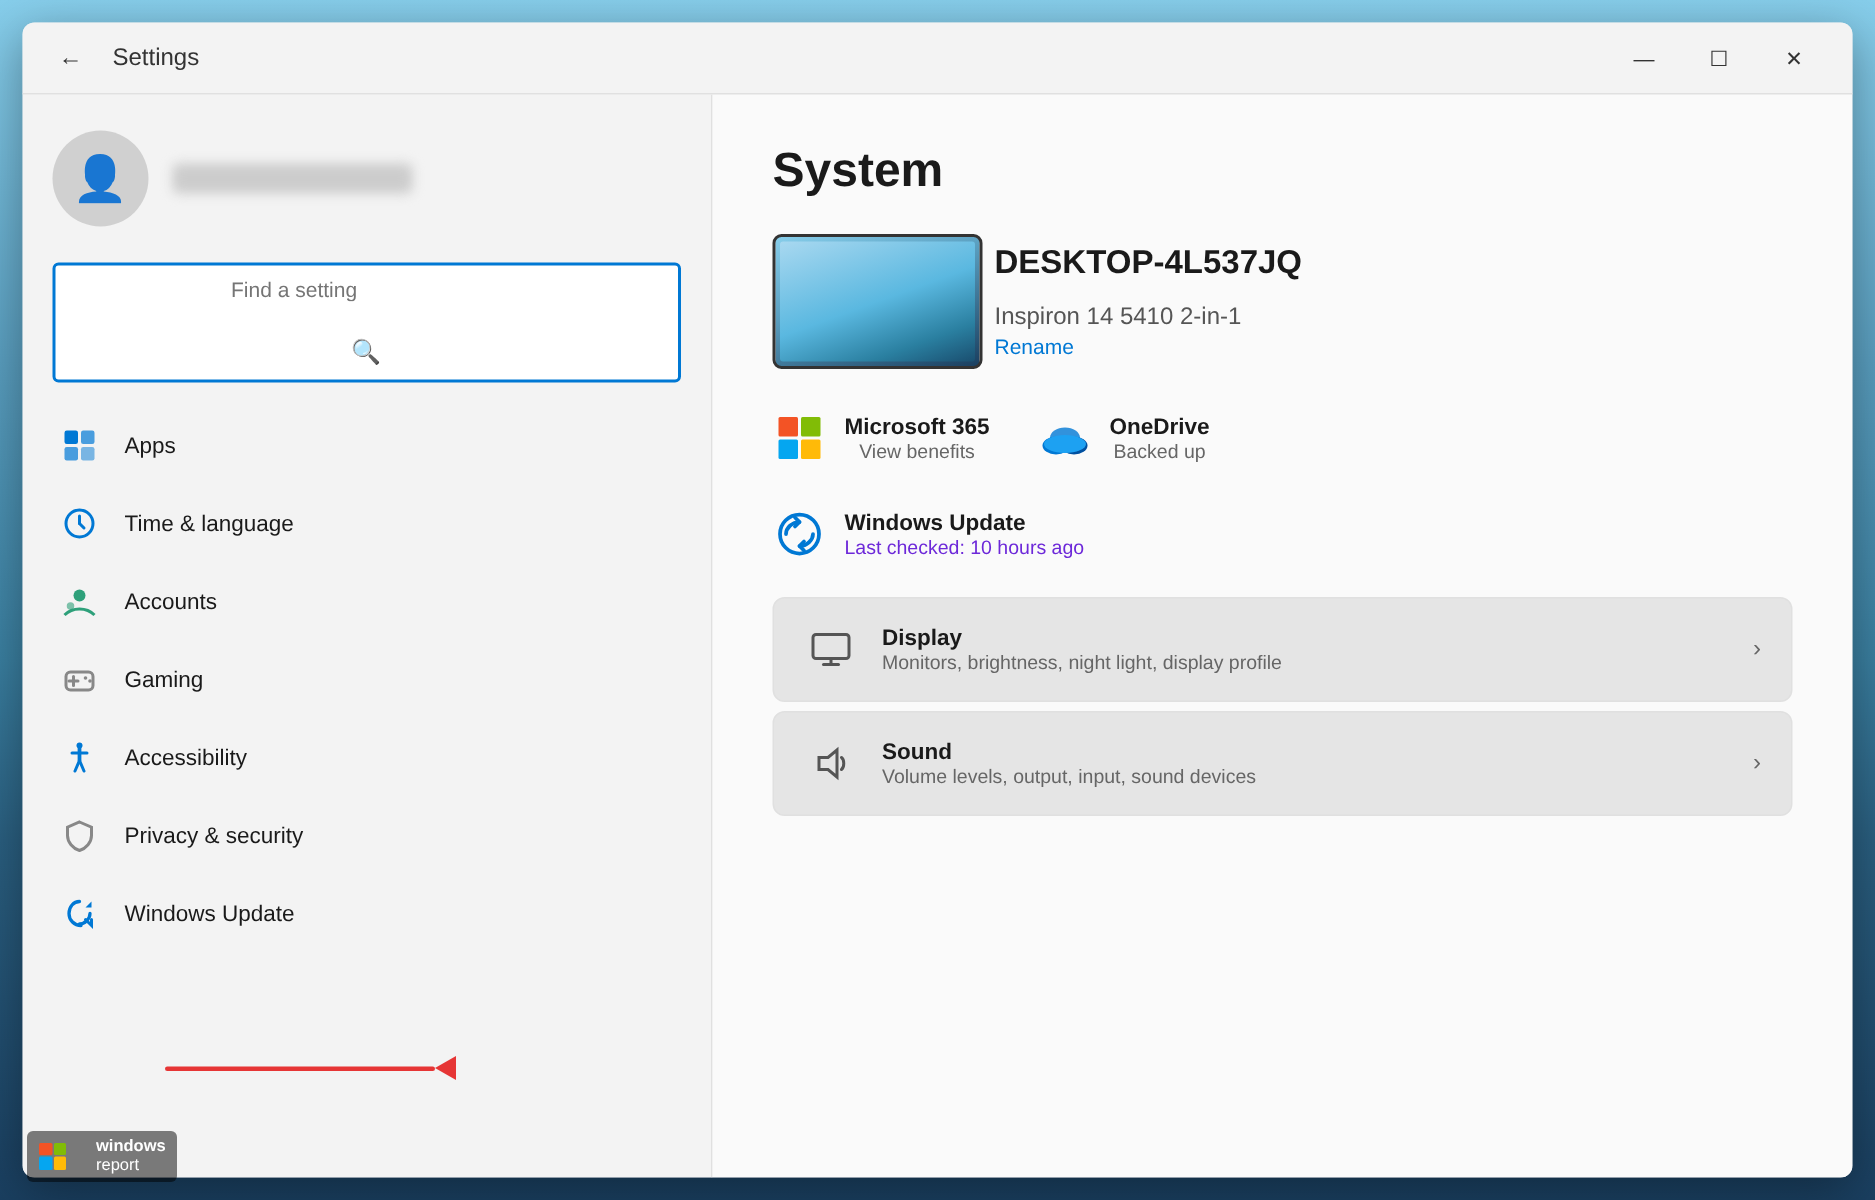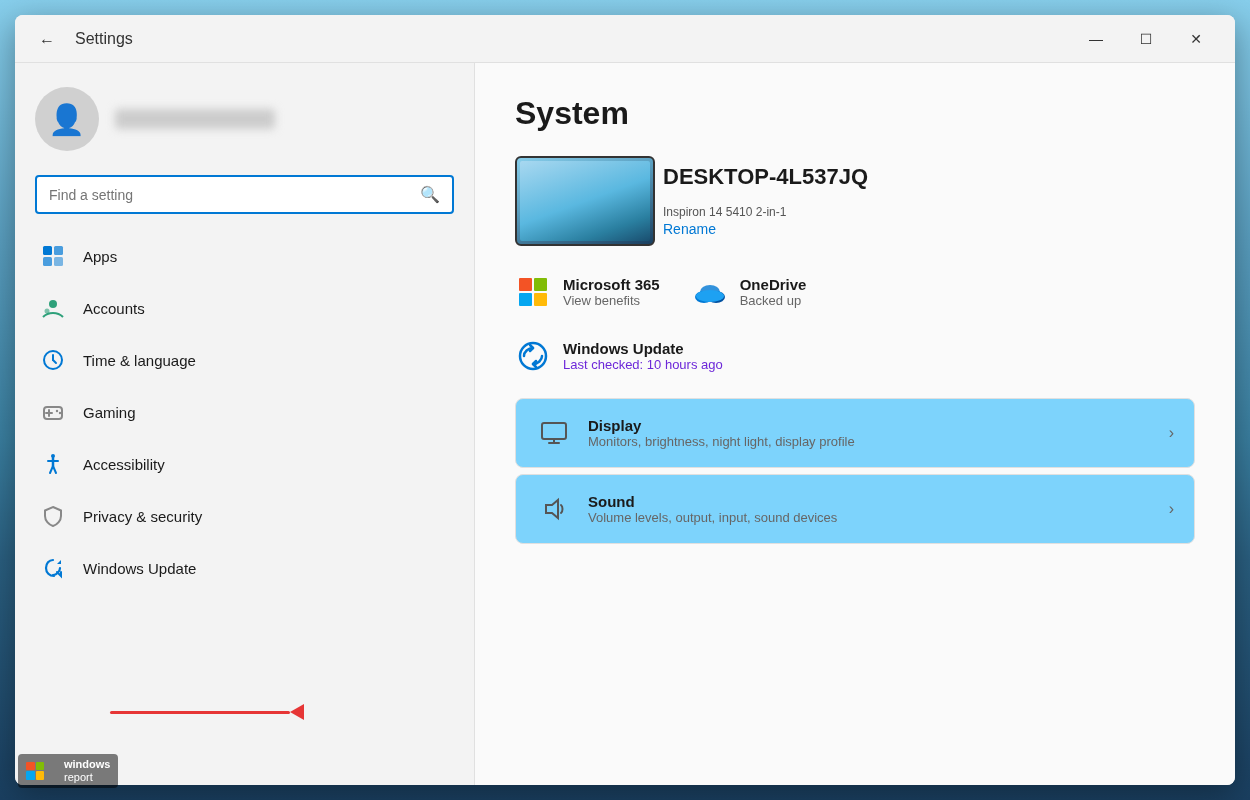--- a/index.html
+++ b/index.html
@@ -133,20 +133,21 @@
       padding: 8px 20px 16px 20px;
     }
     .search-box {
       display: flex;
       align-items: center;
       border: 2px solid #0078d4;
       border-radius: 4px;
       background: white;
       padding: 8px 12px;
       gap: 24px;
+      flex-direction: column;
     }
     .search-input {
       border: none;
       outline: none;
       font-size: 14px;
       flex: 1;
       background: transparent;
       color: #333;
     }
     .search-icon-btn {
@@ -220,21 +221,21 @@
       height: 80px;
       background: linear-gradient(160deg, #a8d8f0 0%, #5ab8e0 50%, #2a7fa0 80%, #1a4f70 100%);
       border-radius: 2px;
     }
     .device-info h2 {
       font-size: 22px;
       font-weight: 700;
       color: #1a1a1a;
     }
     .device-info p {
-      font-size: 12px;
+      font-size: 16px;
       color: #555;
       margin-top: 15px;
     }
     .device-info .rename-link {
       font-size: 14px;
       color: #0078d4;
       cursor: pointer;
       text-decoration: none;
       display: inline-block;
       margin-top: 2px;
@@ -244,20 +245,21 @@
     .quick-links {
       display: flex;
       gap: 32px;
       margin-bottom: 28px;
     }
     .quick-link-item {
       display: flex;
       align-items: center;
       gap: 12px;
       cursor: pointer;
+      text-align: center;
     }
     .quick-link-icon {
       width: 36px;
       height: 36px;
       display: flex;
       align-items: center;
       justify-content: center;
       flex-shrink: 0;
     }
     .quick-link-text h4 {
@@ -295,21 +297,21 @@
       color: #6d28d9;
     }
 
     
     .settings-list {
       display: flex;
       flex-direction: column;
       gap: 2px;
     }
     .setting-card {
-      background: #7dd3fc;
+      background: #e5e5e5;
       border: 1px solid #e0e0e0;
       border-radius: 8px;
       padding: 16px 20px;
       display: flex;
       align-items: center;
       gap: 16px;
       cursor: pointer;
     }
     .setting-card-icon {
       width: 36px;
@@ -418,37 +420,37 @@
               <rect x="2" y="13" width="9" height="9" rx="1.5" fill="#0078d4" opacity="0.7"></rect>
               <rect x="13" y="13" width="9" height="9" rx="1.5" fill="#0078d4" opacity="0.5"></rect>
             </svg>
           </div>
           <span>Apps</span>
         </li>
 
         <li class="nav-item">
           <div class="nav-item-icon">
             <svg width="24" height="24" viewBox="0 0 24 24" fill="none">
+              <circle cx="12" cy="12" r="9" stroke="#0078d4" stroke-width="2"></circle>
+              <line x1="12" y1="7" x2="12" y2="12" stroke="#0078d4" stroke-width="2" stroke-linecap="round"></line>
+              <line x1="12" y1="12" x2="15" y2="15" stroke="#0078d4" stroke-width="2" stroke-linecap="round"></line>
+            </svg>
+          </div>
+          <span>Time &amp; language</span>
+        </li>
+
+        <li class="nav-item">
+          <div class="nav-item-icon">
+            <svg width="24" height="24" viewBox="0 0 24 24" fill="none">
               <circle cx="12" cy="8" r="4" fill="#2ea07a"></circle>
               <circle cx="6" cy="15" r="2.5" fill="#2ea07a" opacity="0.6"></circle>
               <path d="M2 21 Q6 17 12 17 Q18 17 22 21" stroke="#2ea07a" stroke-width="2" fill="none"></path>
             </svg>
           </div>
           <span>Accounts</span>
-        </li>
-
-        <li class="nav-item">
-          <div class="nav-item-icon">
-            <svg width="24" height="24" viewBox="0 0 24 24" fill="none">
-              <circle cx="12" cy="12" r="9" stroke="#0078d4" stroke-width="2"></circle>
-              <line x1="12" y1="7" x2="12" y2="12" stroke="#0078d4" stroke-width="2" stroke-linecap="round"></line>
-              <line x1="12" y1="12" x2="15" y2="15" stroke="#0078d4" stroke-width="2" stroke-linecap="round"></line>
-            </svg>
-          </div>
-          <span>Time &amp; language</span>
         </li>
 
         <li class="nav-item">
           <div class="nav-item-icon">
             <svg width="24" height="24" viewBox="0 0 24 24" fill="none">
               <rect x="3" y="7" width="18" height="12" rx="3" stroke="#888" stroke-width="2"></rect>
               <line x1="8" y1="10" x2="8" y2="16" stroke="#888" stroke-width="2" stroke-linecap="round"></line>
               <line x1="5" y1="13" x2="11" y2="13" stroke="#888" stroke-width="2" stroke-linecap="round"></line>
               <circle cx="16" cy="11" r="1.2" fill="#888"></circle>
               <circle cx="19" cy="13" r="1.2" fill="#888"></circle>

